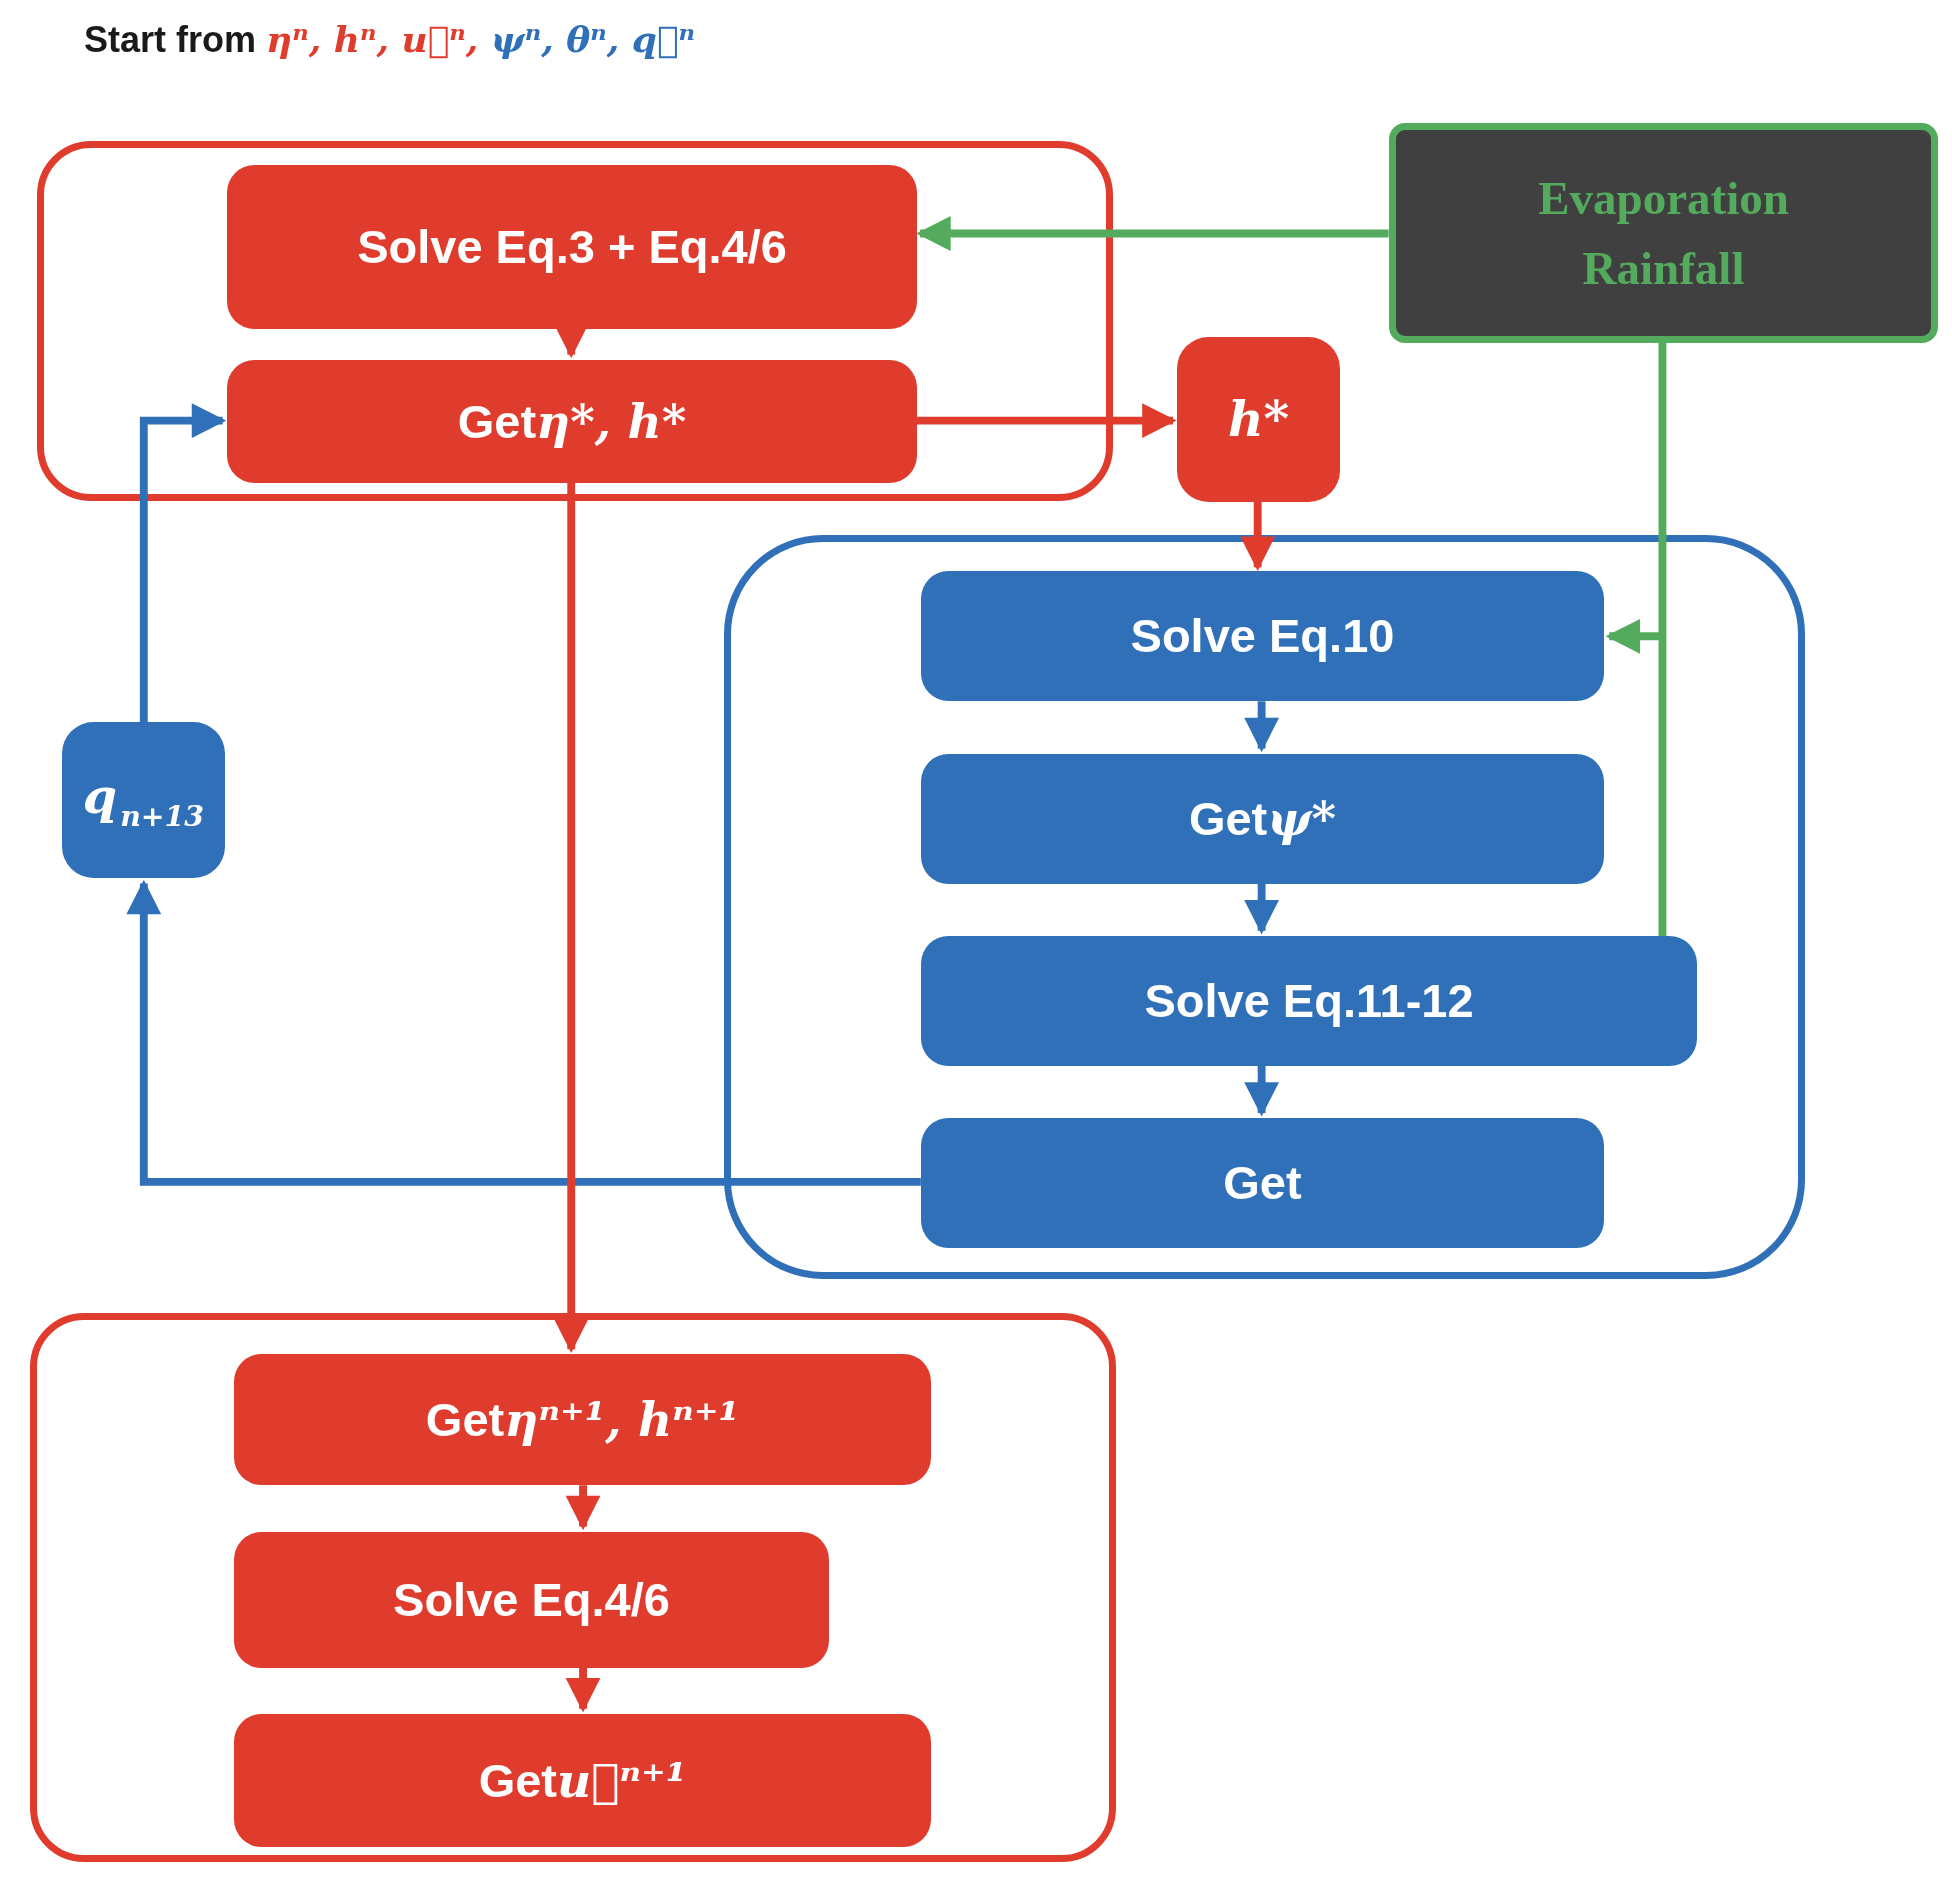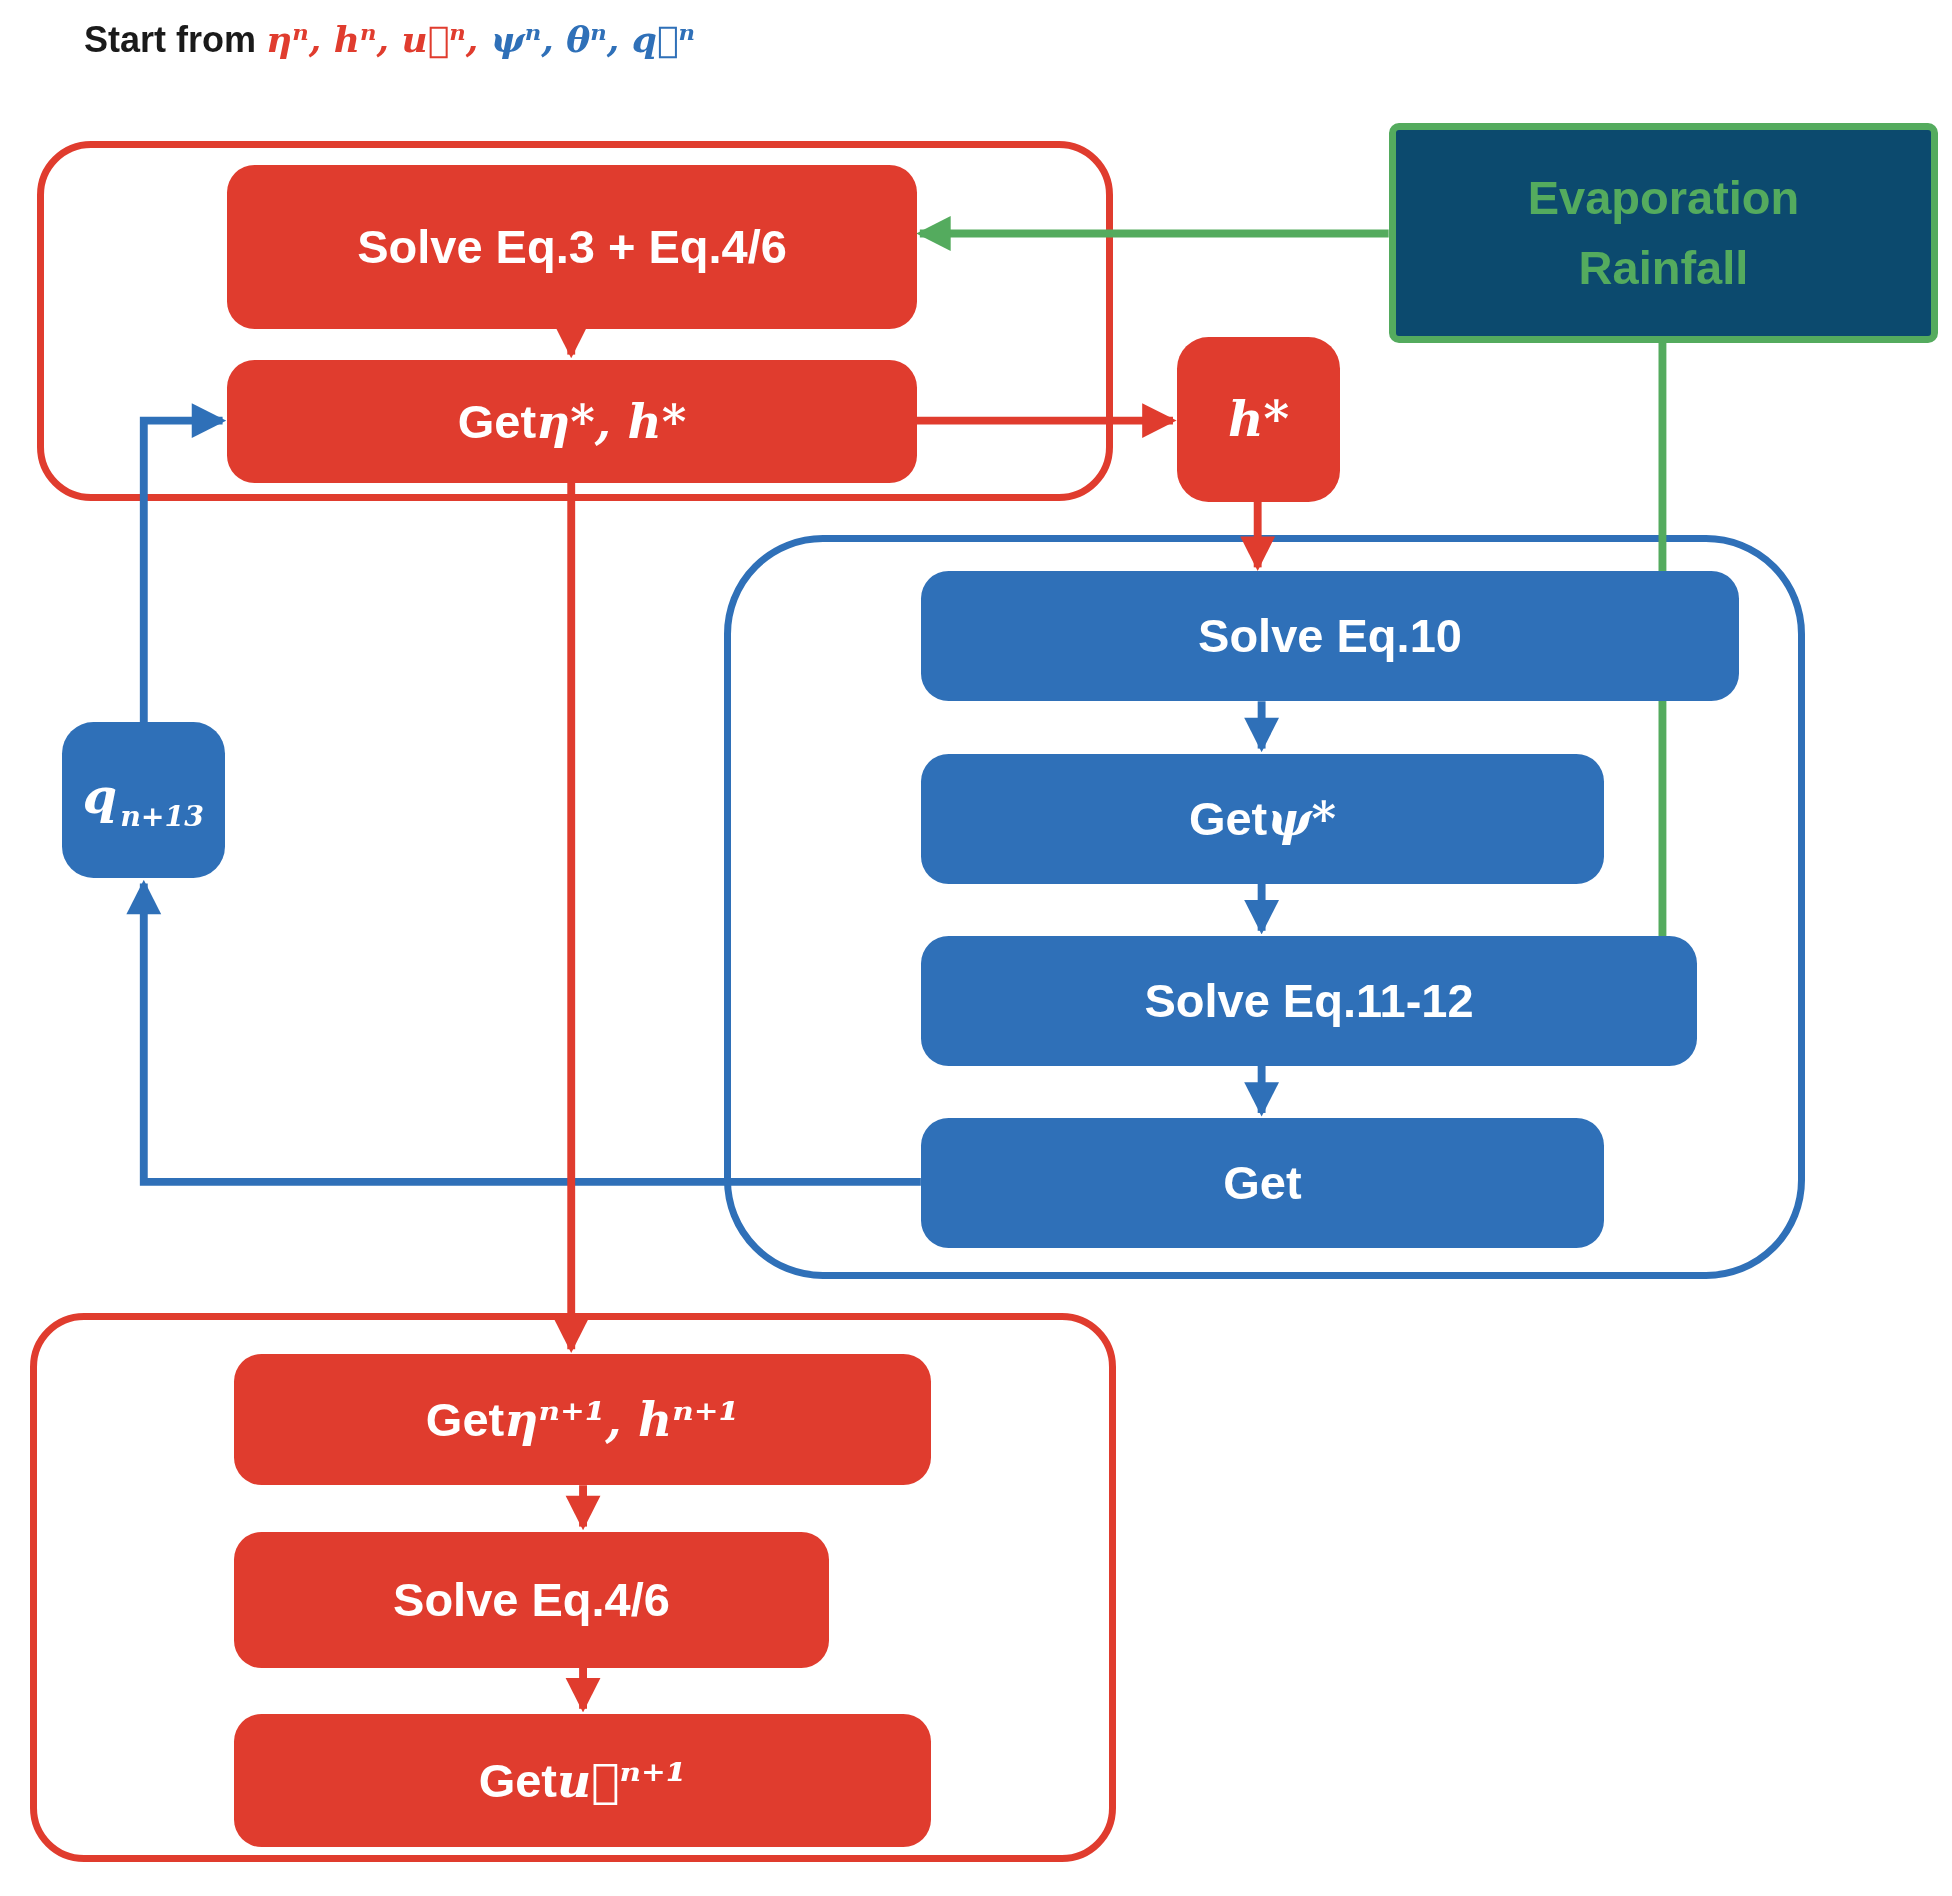--- a/index.html
+++ b/index.html
@@ -33,21 +33,21 @@
   }
   .t-red{color:var(--red);}
   .t-blue{color:var(--blue);}
   
   .group{
     border-style:solid;
     background:transparent;
   }
   .group.red{border:7.9px solid var(--red);border-radius:54px;}
   .group.blue{border:7.9px solid var(--blue);border-radius:99px;}
-  .group.green{border:7.9px solid var(--green);border-radius:10px;background:#0c4a6e;}
+  .group.green{border:7.9px solid var(--green);border-radius:16px;background:#404040;font-family:Liberation Serif, serif;}
   
   .box{
     display:flex;
     align-items:center;
     justify-content:center;
     color:var(--white);
     font-size:47px;
     font-weight:600;
     border-radius:27.6px;
     white-space:nowrap;
@@ -135,21 +135,21 @@
 
   <div class="abs box red" style="left:227px;top:360px;width:690px;height:123px;">
     <span class="pre">Get </span>
       <span class="math">η*, h*</span>
   </div>
 
   <div class="abs box red small" style="left:1177px;top:337px;width:163px;height:165px;">
     <span class="math">h*</span>
   </div>
 
-  <div class="abs box blue" style="left:921px;top:571px;width:818px;height:130px;text-align:right;">
+  <div class="abs box blue" style="left:921px;top:571px;width:683px;height:130px;text-align:right;">
     <span>Solve Eq.10</span>
   </div>
 
   <div class="abs box blue" style="left:921px;top:754px;width:683px;height:130px;">
     <span class="pre">Get </span>
       <span class="math">ψ*</span>
   </div>
 
   <div class="abs box blue" style="left:921px;top:936px;width:776px;height:130px;">
     <span>Solve Eq.11-12</span>

